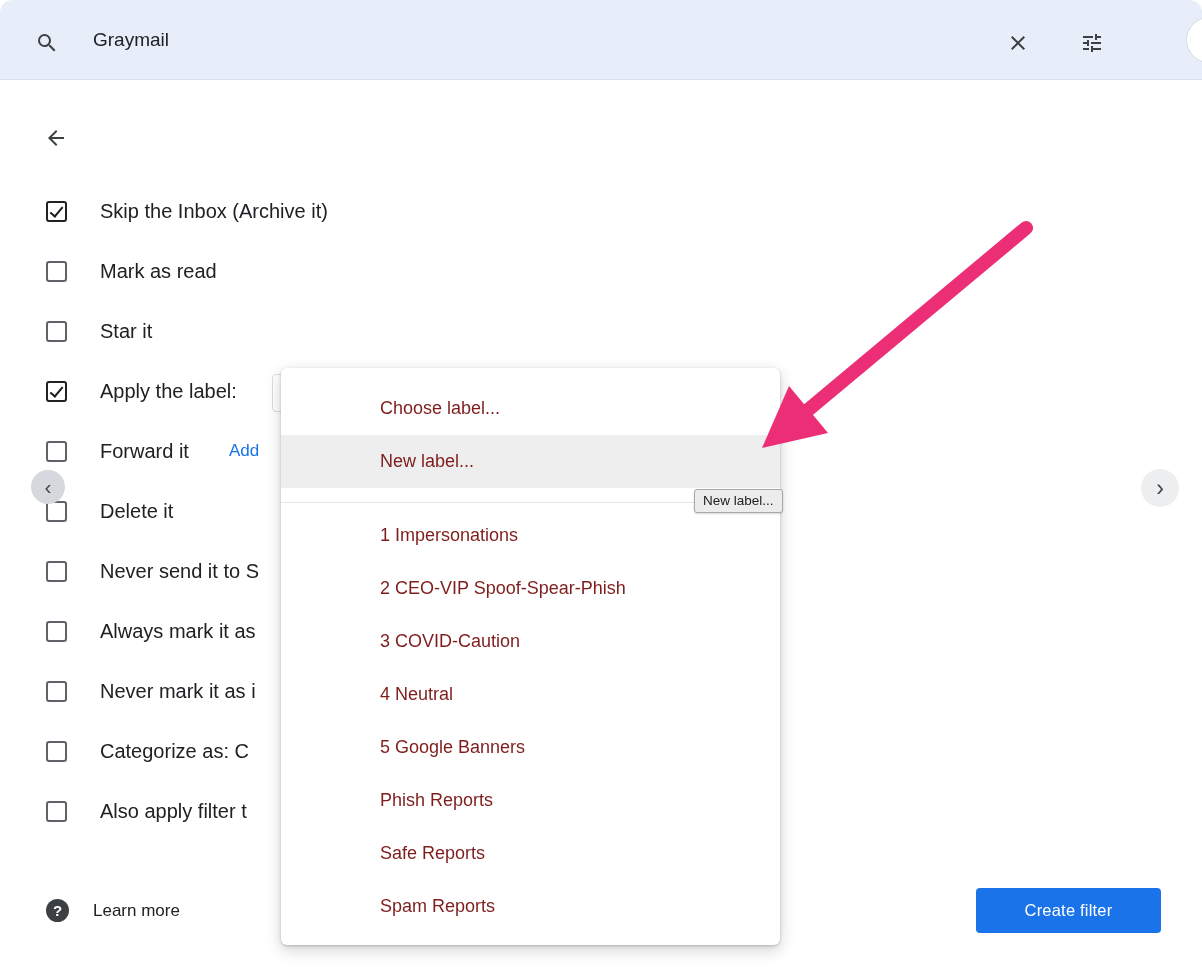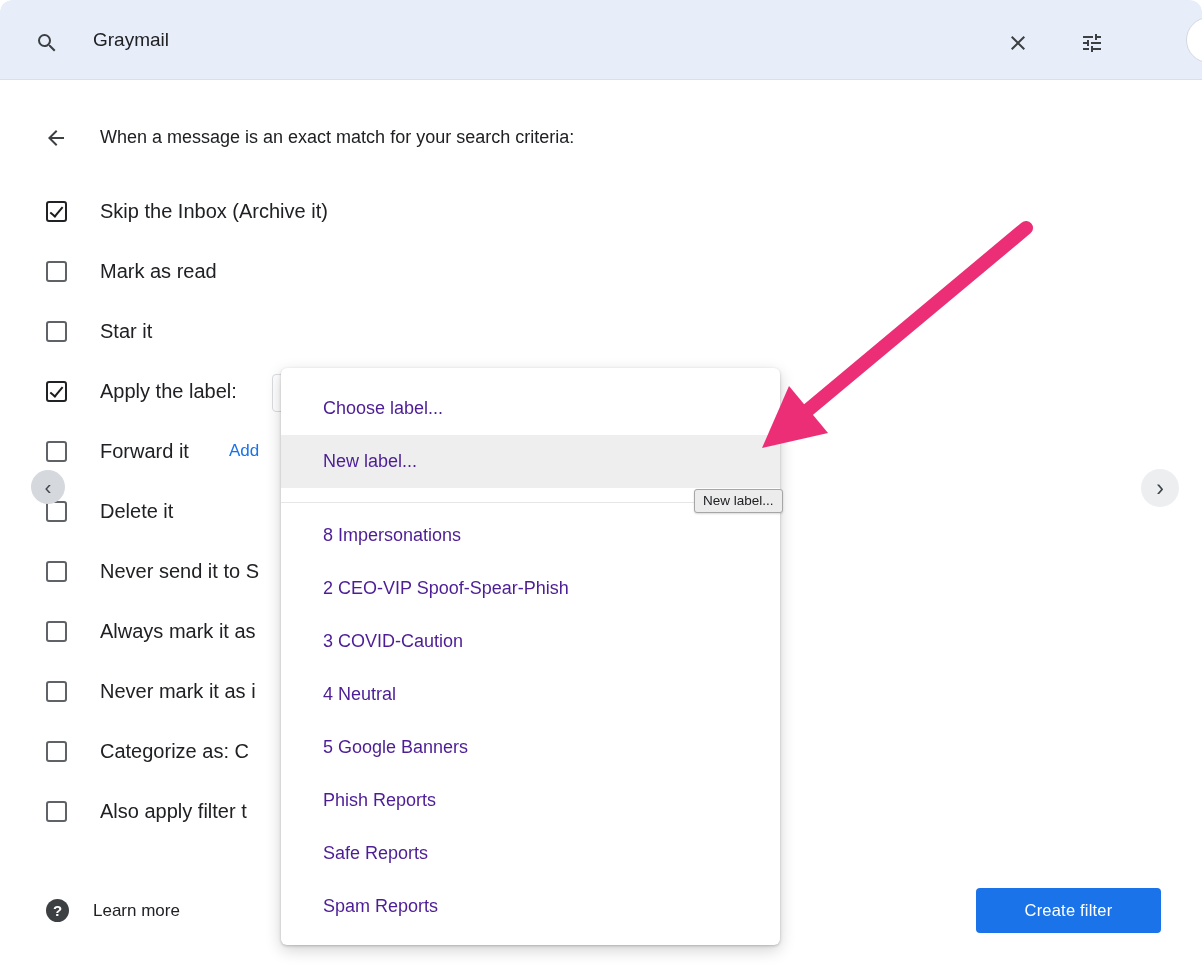--- a/index.html
+++ b/index.html
@@ -77,22 +77,22 @@
   .nav-right { left:1141px; top:469px; width:38px; height:38px; background:#eceef0; font-size:23px; }
 
   
   .label-menu {
     position:absolute; left:281px; top:368px; width:499px; height:577px;
     background:#ffffff; border-radius:6px; z-index:20; overflow:hidden;
     box-shadow:0 1px 3px rgba(0,0,0,.22), 0 5px 16px rgba(0,0,0,.18);
     padding-top:14px;
   }
   .menu-item {
-    height:53px; display:flex; align-items:center; padding-left:42px;
-    font-size:18px; color:#4c1d95; cursor:pointer; white-space:nowrap;
+    height:53px; display:flex; align-items:center; padding-left:99px;
+    font-size:18px; color:#7f1d1d; cursor:pointer; white-space:nowrap;
   }
   .menu-item.hover { background:#eeeeee; }
   .menu-divider { border:0; border-top:1px solid #e6e6e6; margin:14px 0 6px 0; }
 
   
   .tooltip {
     position:absolute; left:694px; top:489px; z-index:30;
     background:#ececec; border:1px solid #a6a6a6; border-radius:3px;
     padding:3px 8px 4px 8px; font-size:13.5px; color:#202124;
     box-shadow:0 1px 2px rgba(0,0,0,.15); white-space:nowrap;
@@ -124,21 +124,20 @@
         </svg>
     </span>
   </div>
   <div class="avatar-sliver"></div>
 
   <span class="back-btn">
     <svg width="24" height="24" viewBox="0 0 24 24">
         <path fill="#3c4043" d="M20 11H7.83l5.59-5.59L12 4l-8 8 8 8 1.41-1.41L7.83 13H20v-2z"></path>
       </svg>
   </span>
-  <div class="panel-title">When a message is an exact match for your search criteria:</div>
 
   <div class="options">
 
     <div class="opt-row">
       <span class="checkbox checked">
           <span class="tick"></span>
         </span>
       <span class="opt-label">Skip the Inbox (Archive it)</span>
     </div>
 
@@ -205,21 +204,21 @@
   </div>
   <button class="create-btn">Create filter</button>
 
   <div class="nav-circle nav-left">‹</div>
   <div class="nav-circle nav-right">›</div>
 
   <div class="label-menu">
     <div class="menu-item">Choose label...</div>
     <div class="menu-item hover">New label...</div>
     <hr class="menu-divider">
-    <div class="menu-item">8 Impersonations</div>
+    <div class="menu-item">1 Impersonations</div>
     <div class="menu-item">2 CEO-VIP Spoof-Spear-Phish</div>
     <div class="menu-item">3 COVID-Caution</div>
     <div class="menu-item">4 Neutral</div>
     <div class="menu-item">5 Google Banners</div>
     <div class="menu-item">Phish Reports</div>
     <div class="menu-item">Safe Reports</div>
     <div class="menu-item">Spam Reports</div>
   </div>
 
   <div class="tooltip">New label...</div>

